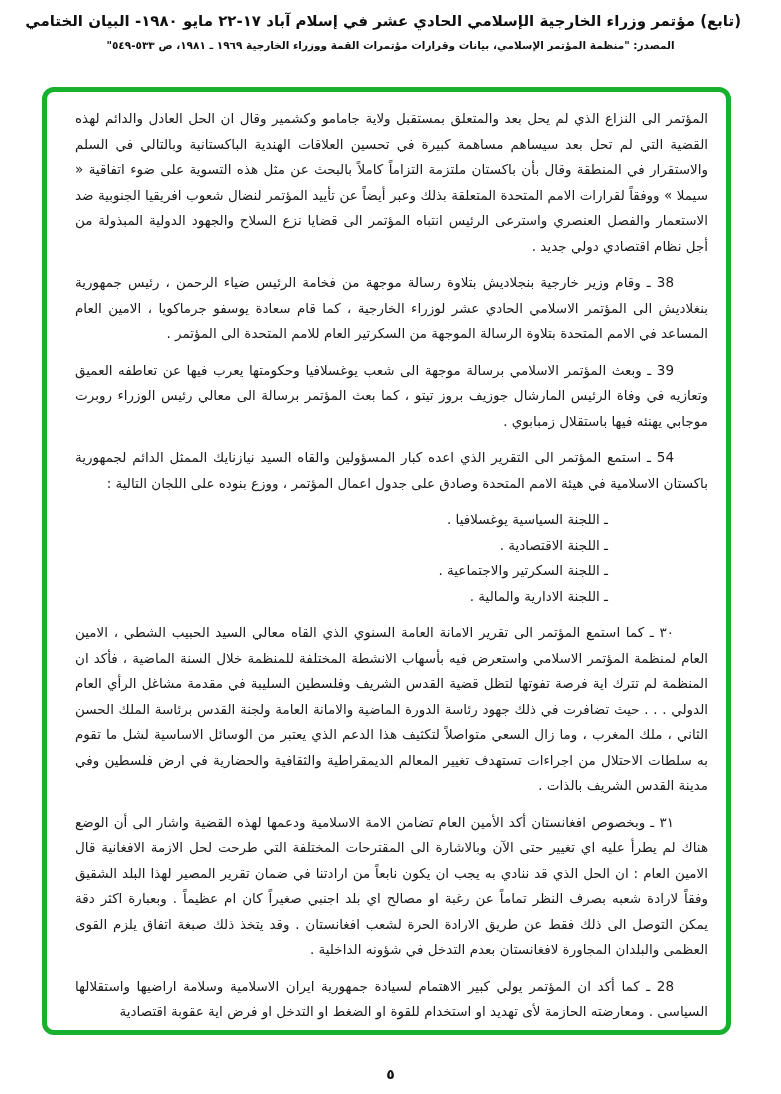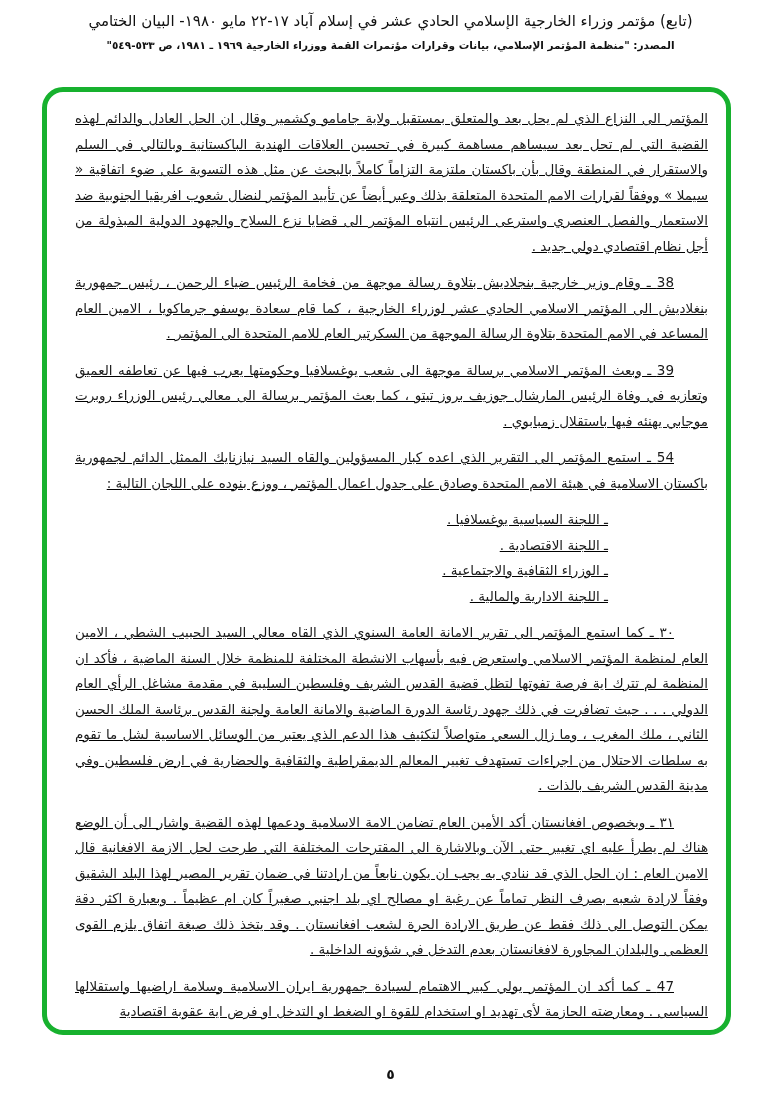--- a/index.html
+++ b/index.html
@@ -19,42 +19,41 @@
   .header {
     position: absolute;
     top: 12px;
     right: 40px;
     left: 40px;
     text-align: center;
     color: #111111;
   }
   .header .title {
     font-size: 15px;
-    font-weight: normal;
+    font-weight: bold;
     letter-spacing: 0.2px;
     white-space: nowrap;
   }
   .header .source {
     margin-top: 9px;
     font-size: 10.5px;
     font-weight: bold;
     white-space: nowrap;
   }
   .frame {
     position: absolute;
     top: 87px;
     left: 42px;
     width: 689px;
     height: 948px;
     box-sizing: border-box;
     border: 5px solid #17b12e;
-    border-radius: 21px;
+    border-radius: 12px;
     padding: 14px 18px 8px 28px;
     overflow: hidden;
-    text-decoration: underline;
   }
   .para {
     margin: 0 0 11px 0;
     font-size: 13.5px;
     line-height: 25.5px;
     text-align: justify;
     text-indent: 34px;
     color: #1a1a1a;
   }
   .para.continuation {
@@ -90,23 +89,23 @@
   </div>
 
   <div class="frame" style="border-color: rgb(23, 177, 46);">
     <p class="para continuation">المؤتمر الى النزاع الذي لم يحل بعد والمتعلق بمستقبل ولاية جامامو وكشمير وقال ان الحل العادل والدائم لهذه القضية التي لم تحل بعد سيساهم مساهمة كبيرة في تحسين العلاقات الهندية الباكستانية وبالتالي في السلم والاستقرار في المنطقة وقال بأن باكستان ملتزمة التزاماً كاملاً بالبحث عن مثل هذه التسوية على ضوء اتفاقية « سيملا » ووفقاً لقرارات الامم المتحدة المتعلقة بذلك وعبر أيضاً عن تأييد المؤتمر لنضال شعوب افريقيا الجنوبية ضد الاستعمار والفصل العنصري واسترعى الرئيس انتباه المؤتمر الى قضايا نزع السلاح والجهود الدولية المبذولة من أجل نظام اقتصادي دولي جديد .</p>
     <p class="para">38 ـ وقام وزير خارجية بنجلاديش بتلاوة رسالة موجهة من فخامة الرئيس ضياء الرحمن ، رئيس جمهورية بنغلاديش الى المؤتمر الاسلامي الحادي عشر لوزراء الخارجية ، كما قام سعادة يوسفو جرماكويا ، الامين العام المساعد في الامم المتحدة بتلاوة الرسالة الموجهة من السكرتير العام للامم المتحدة الى المؤتمر .</p>
     <p class="para">39 ـ وبعث المؤتمر الاسلامي برسالة موجهة الى شعب يوغسلافيا وحكومتها يعرب فيها عن تعاطفه العميق وتعازيه في وفاة الرئيس المارشال جوزيف بروز تيتو ، كما بعث المؤتمر برسالة الى معالي رئيس الوزراء روبرت موجابي يهنئه فيها باستقلال زمبابوي .</p>
     <p class="para">54 ـ استمع المؤتمر الى التقرير الذي اعده كبار المسؤولين والقاه السيد نيازنايك الممثل الدائم لجمهورية باكستان الاسلامية في هيئة الامم المتحدة وصادق على جدول اعمال المؤتمر ، ووزع بنوده على اللجان التالية :</p>
     <ul class="committees">
       <li>ـ اللجنة السياسية يوغسلافيا .</li>
       <li>ـ اللجنة الاقتصادية .</li>
-      <li>ـ الوزراء الثقافية والاجتماعية .</li>
+      <li>ـ اللجنة السكرتير والاجتماعية .</li>
       <li>ـ اللجنة الادارية والمالية .</li>
     </ul>
     <p class="para">٣٠ ـ كما استمع المؤتمر الى تقرير الامانة العامة السنوي الذي القاه معالي السيد الحبيب الشطي ، الامين العام لمنظمة المؤتمر الاسلامي واستعرض فيه بأسهاب الانشطة المختلفة للمنظمة خلال السنة الماضية ، فأكد ان المنظمة لم تترك اية فرصة تفوتها لتظل قضية القدس الشريف وفلسطين السليبة في مقدمة مشاغل الرأي العام الدولي . . . حيث تضافرت في ذلك جهود رئاسة الدورة الماضية والامانة العامة ولجنة القدس برئاسة الملك الحسن الثاني ، ملك المغرب ، وما زال السعي متواصلاً لتكثيف هذا الدعم الذي يعتبر من الوسائل الاساسية لشل ما تقوم به سلطات الاحتلال من اجراءات تستهدف تغيير المعالم الديمقراطية والثقافية والحضارية في ارض فلسطين وفي مدينة القدس الشريف بالذات .</p>
     <p class="para">٣١ ـ وبخصوص افغانستان أكد الأمين العام تضامن الامة الاسلامية ودعمها لهذه القضية واشار الى أن الوضع هناك لم يطرأ عليه اي تغيير حتى الآن وبالاشارة الى المقترحات المختلفة التي طرحت لحل الازمة الافغانية قال الامين العام : ان الحل الذي قد ننادي به يجب ان يكون نابعاً من ارادتنا في ضمان تقرير المصير لهذا البلد الشقيق وفقاً لارادة شعبه بصرف النظر تماماً عن رغبة او مصالح اي بلد اجنبي صغيراً كان ام عظيماً . وبعبارة اكثر دقة يمكن التوصل الى ذلك فقط عن طريق الارادة الحرة لشعب افغانستان . وقد يتخذ ذلك صبغة اتفاق يلزم القوى العظمى والبلدان المجاورة لافغانستان بعدم التدخل في شؤونه الداخلية .</p>
-    <p class="para">47 ـ كما أكد ان المؤتمر يولي كبير الاهتمام لسيادة جمهورية ايران الاسلامية وسلامة اراضيها واستقلالها السياسى . ومعارضته الحازمة لأى تهديد او استخدام للقوة او الضغط او التدخل او فرض اية عقوبة اقتصادية</p>
+    <p class="para">28 ـ كما أكد ان المؤتمر يولي كبير الاهتمام لسيادة جمهورية ايران الاسلامية وسلامة اراضيها واستقلالها السياسى . ومعارضته الحازمة لأى تهديد او استخدام للقوة او الضغط او التدخل او فرض اية عقوبة اقتصادية</p>
   </div>
 
   <div class="pagenum">٥</div>
 
 </div>
 
 </body></html>

